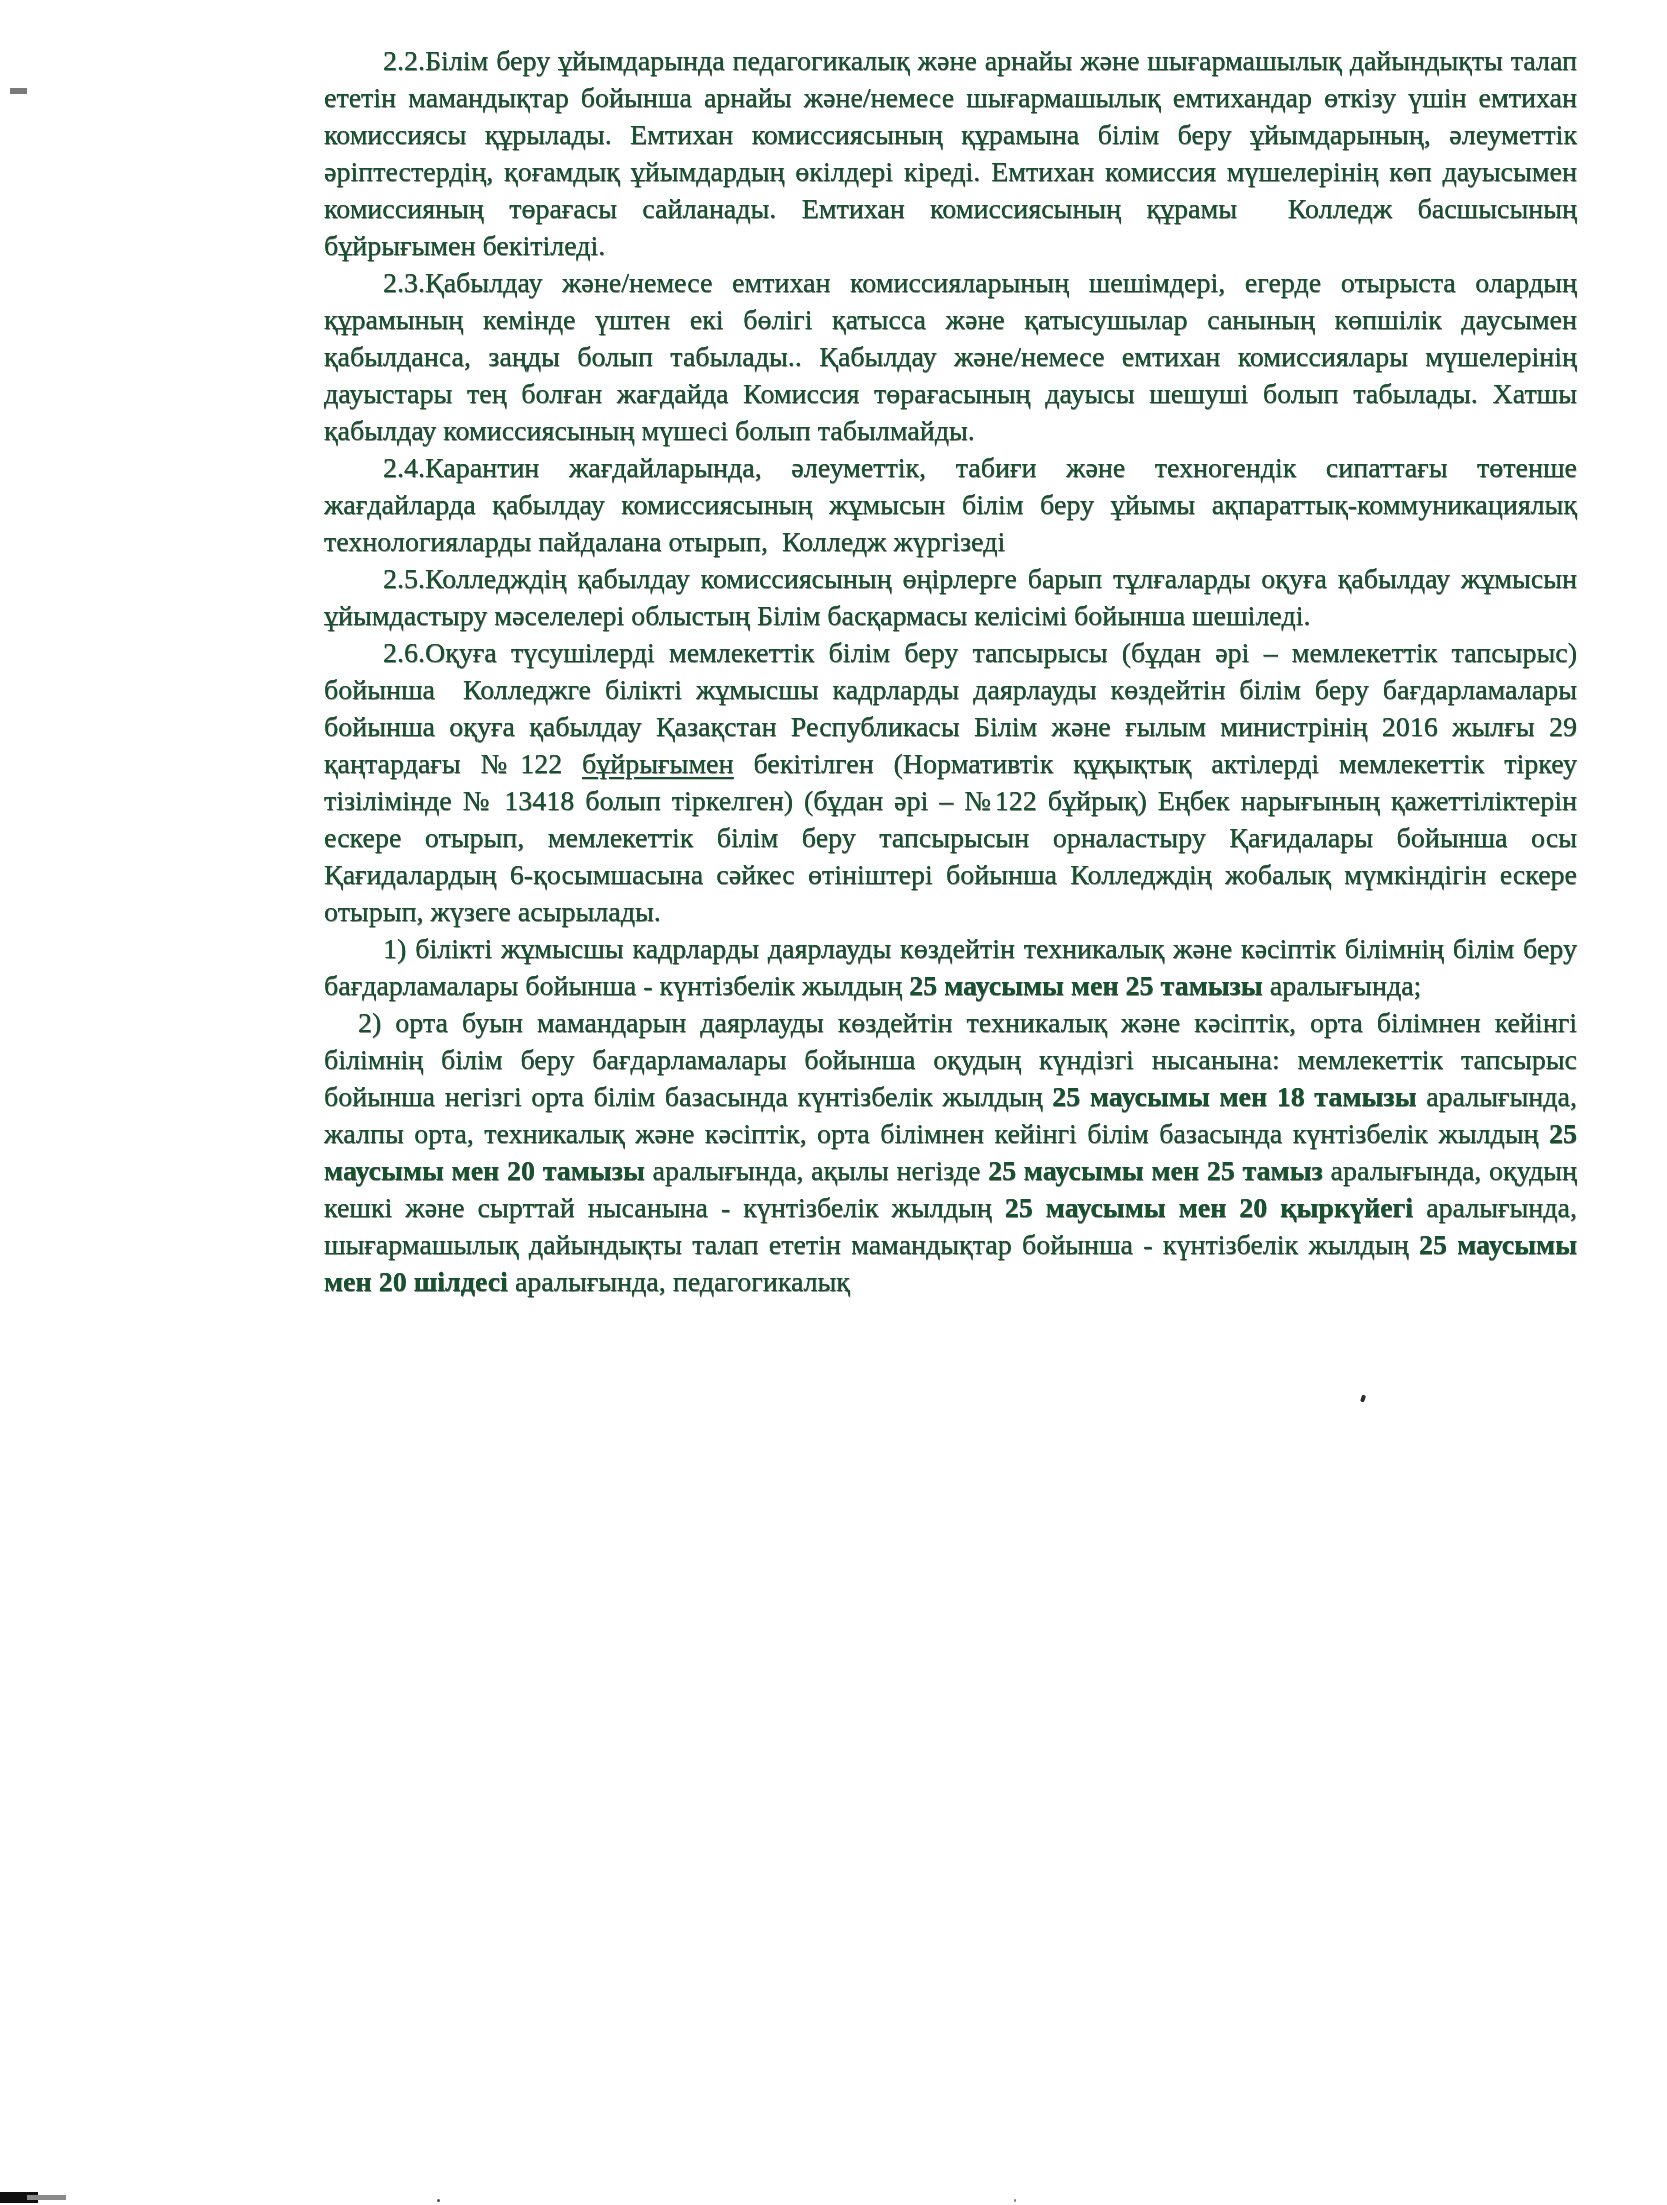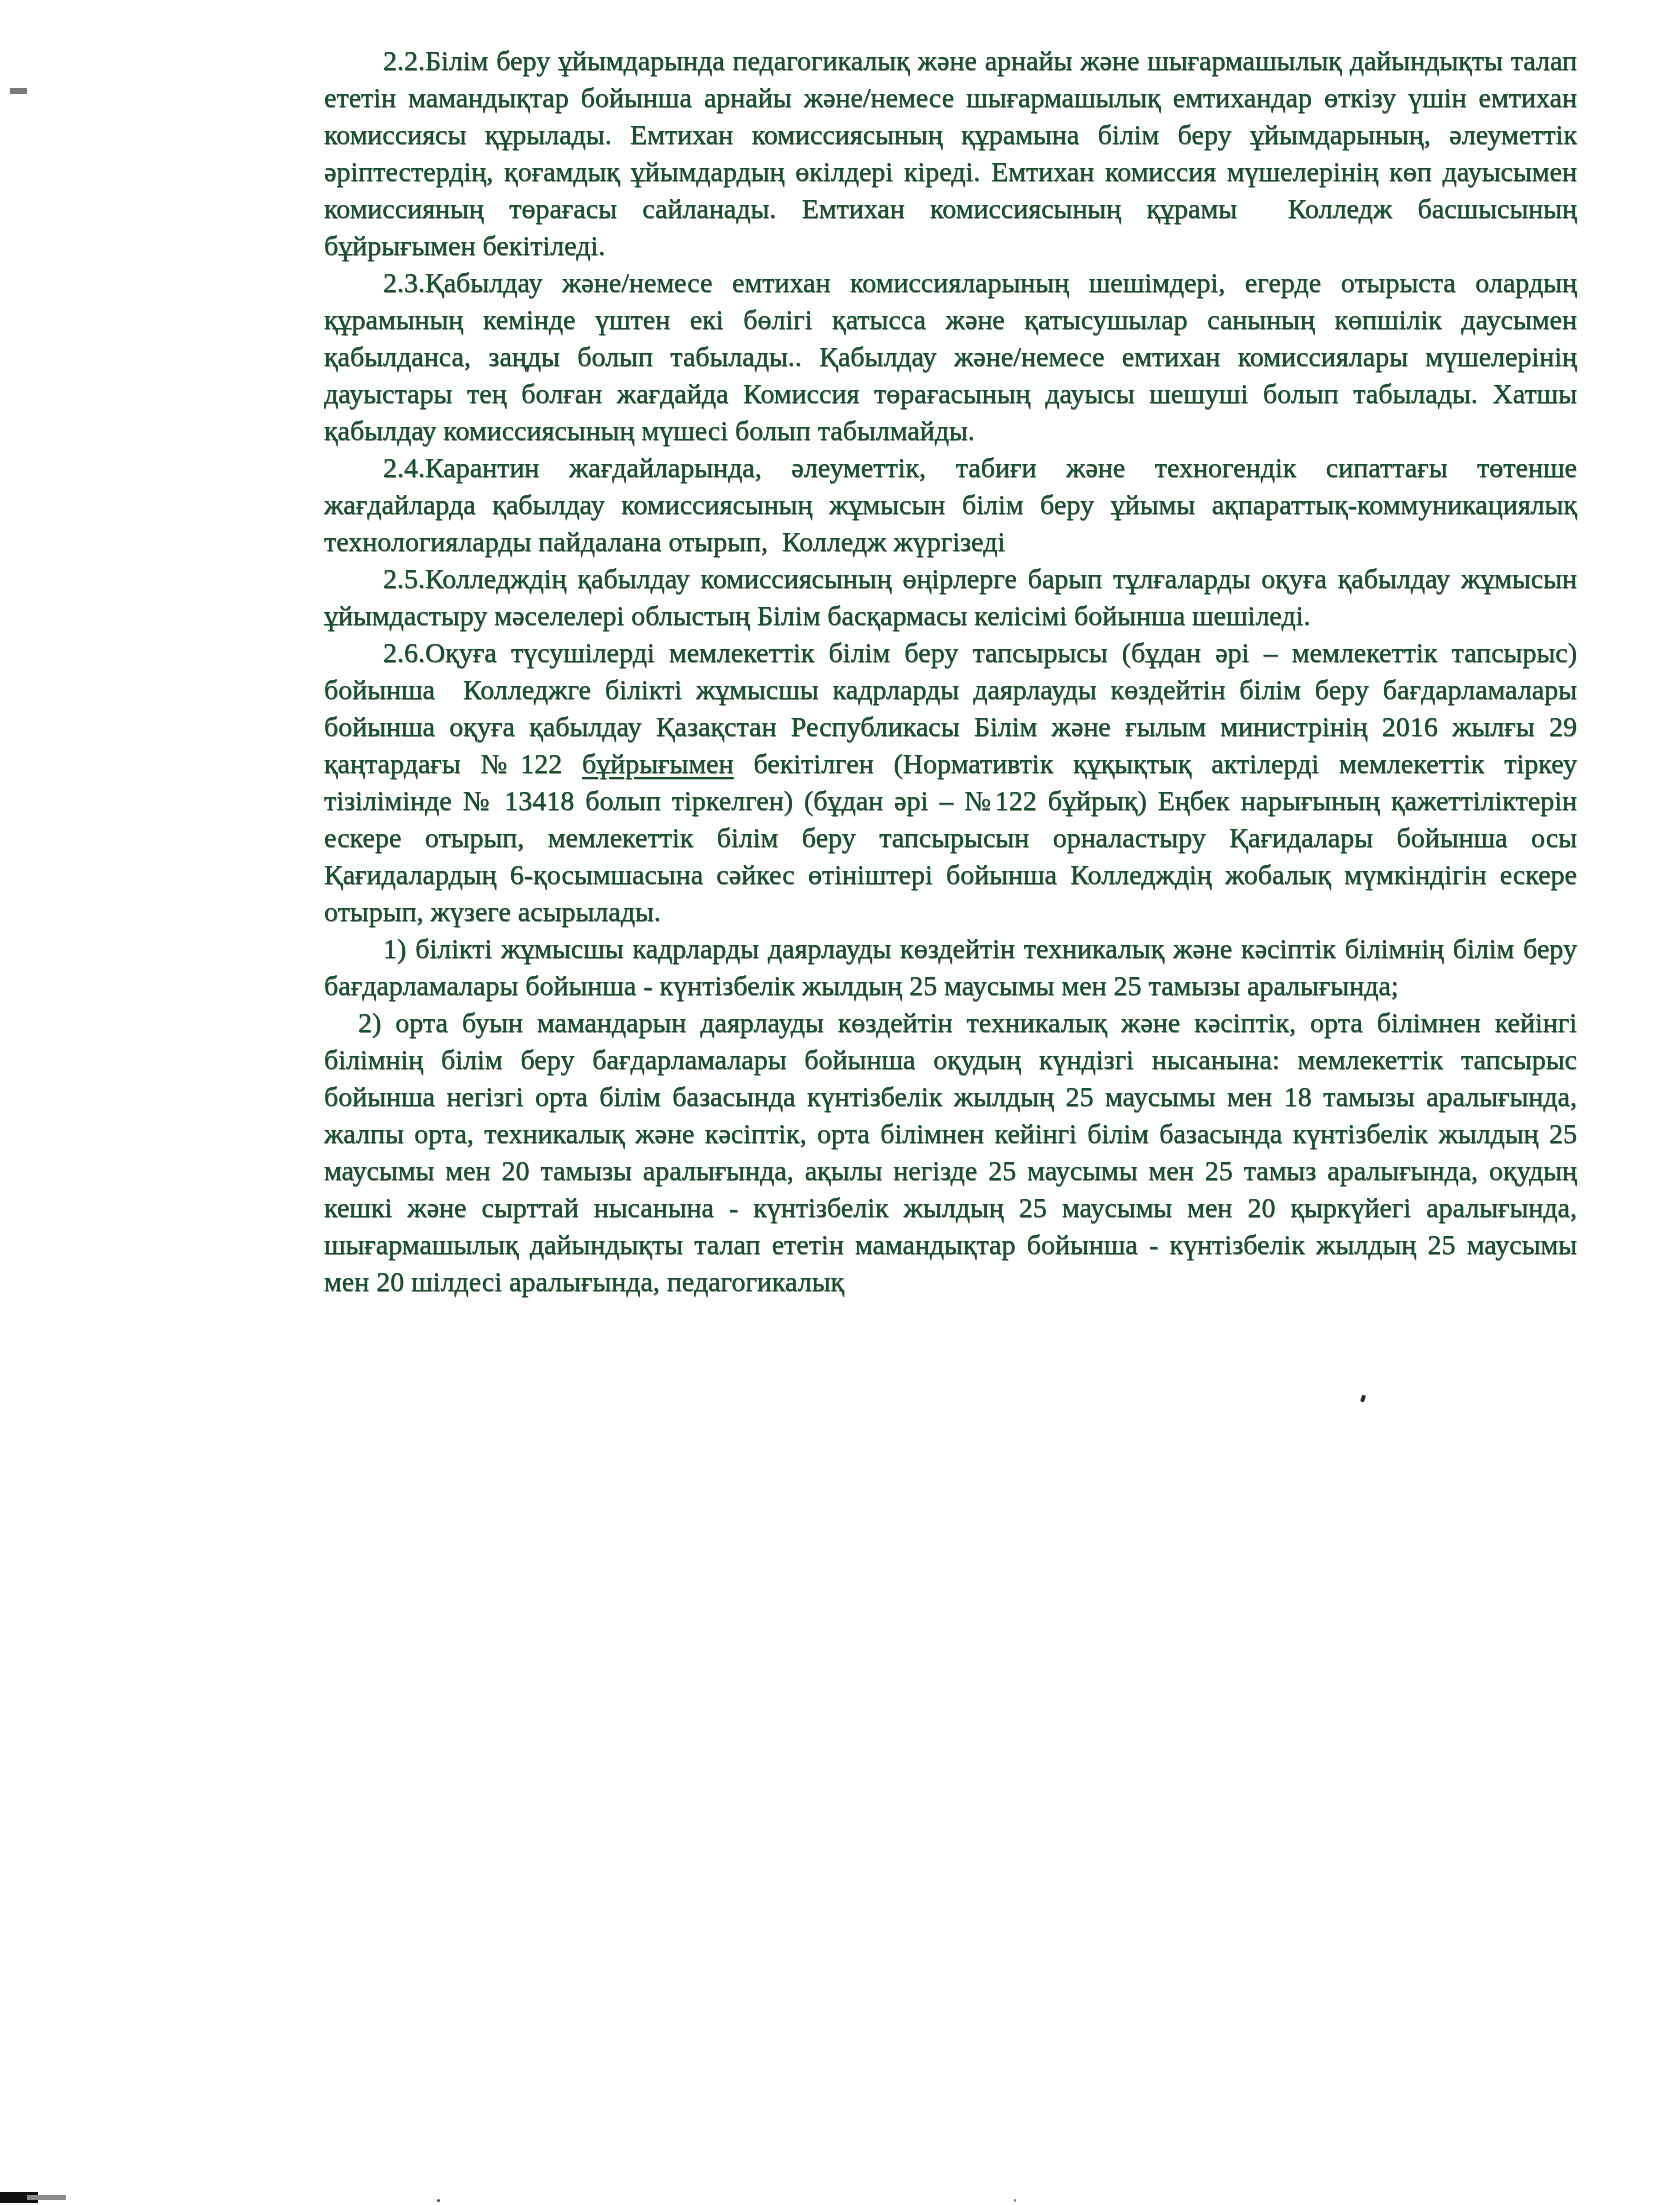--- a/index.html
+++ b/index.html
@@ -29,21 +29,21 @@
     text-shadow: 0.4px 0.5px 0 rgba(0,0,0,0.45), 0 0 0.3px rgba(0,0,0,0.6);
     margin-left: 40px;
   }
   .para {
     margin: 0;
     text-indent: 59px;
   }
   .para.item2 {
     text-indent: 34px;
   }
-  .b { font-weight: normal; }
+  .b { font-weight: bold; }
   .u {
     text-decoration: underline;
     text-decoration-thickness: 2px;
     text-underline-offset: 4px;
   }
   
   .artifact {
     position: absolute;
     background: #555;
   }

